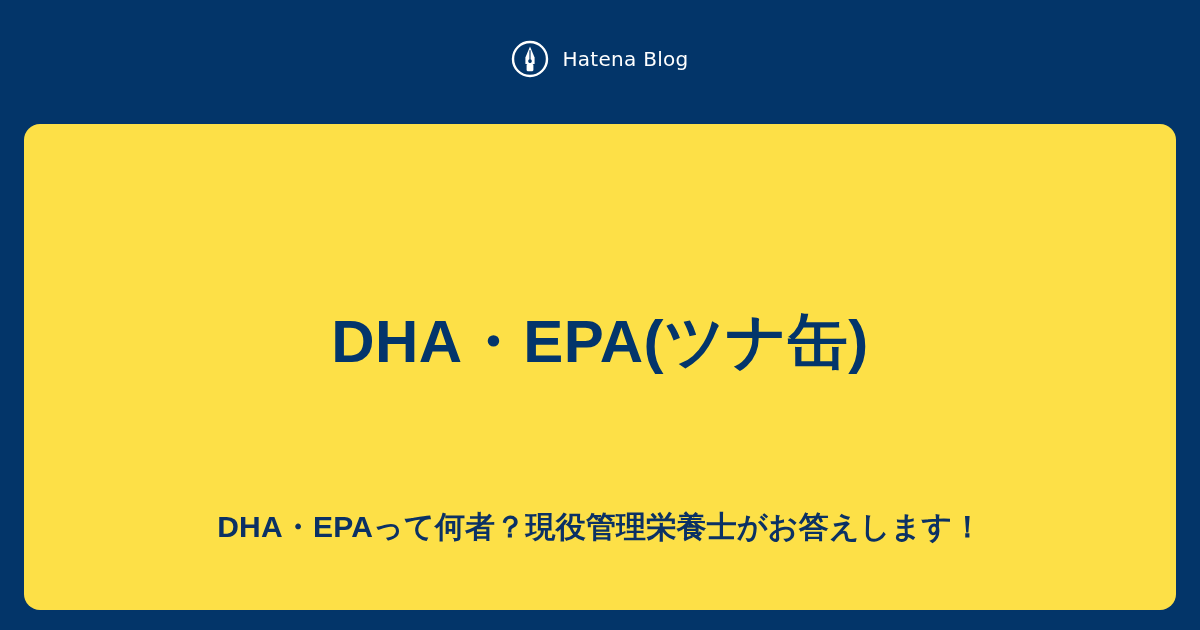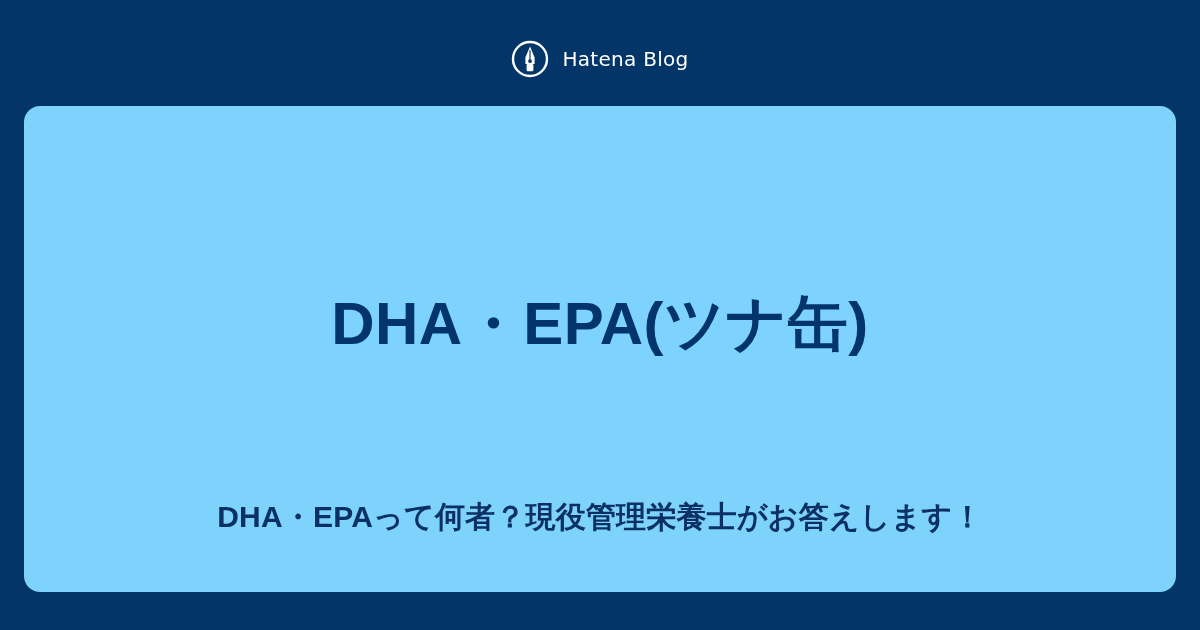--- a/index.html
+++ b/index.html
@@ -52,24 +52,24 @@
     font-weight: 400;
     letter-spacing: 0.3px;
     white-space: nowrap;
     font-family: "DejaVu Sans", "Liberation Sans", sans-serif;
   }
 
   
   .content-card {
     position: absolute;
     left: 24px;
-    top: 106px;
+    top: 124px;
     width: 1152px;
     height: 486px;
-    background: #7dd3fc;
+    background: #fde047;
     border-radius: 16px;
     box-sizing: border-box;
     display: flex;
     flex-direction: column;
     align-items: center;
     justify-content: flex-start;
   }
 
   .entry-title {
     position: absolute;
@@ -86,21 +86,21 @@
     padding: 0 56px;
     box-sizing: border-box;
     font-family: "Liberation Sans", "DejaVu Sans", sans-serif;
   }
 
   .blog-title {
     position: absolute;
     left: 0;
     right: 0;
     bottom: 56px;
-    margin: 0;
+    margin: 8px;
     text-align: center;
     color: #0B3164;
     font-size: 30px;
     line-height: 1.3;
     font-weight: 700;
     letter-spacing: 0.2px;
     padding: 0 56px;
     box-sizing: border-box;
     font-family: "Liberation Sans", "DejaVu Sans", sans-serif;
   }

